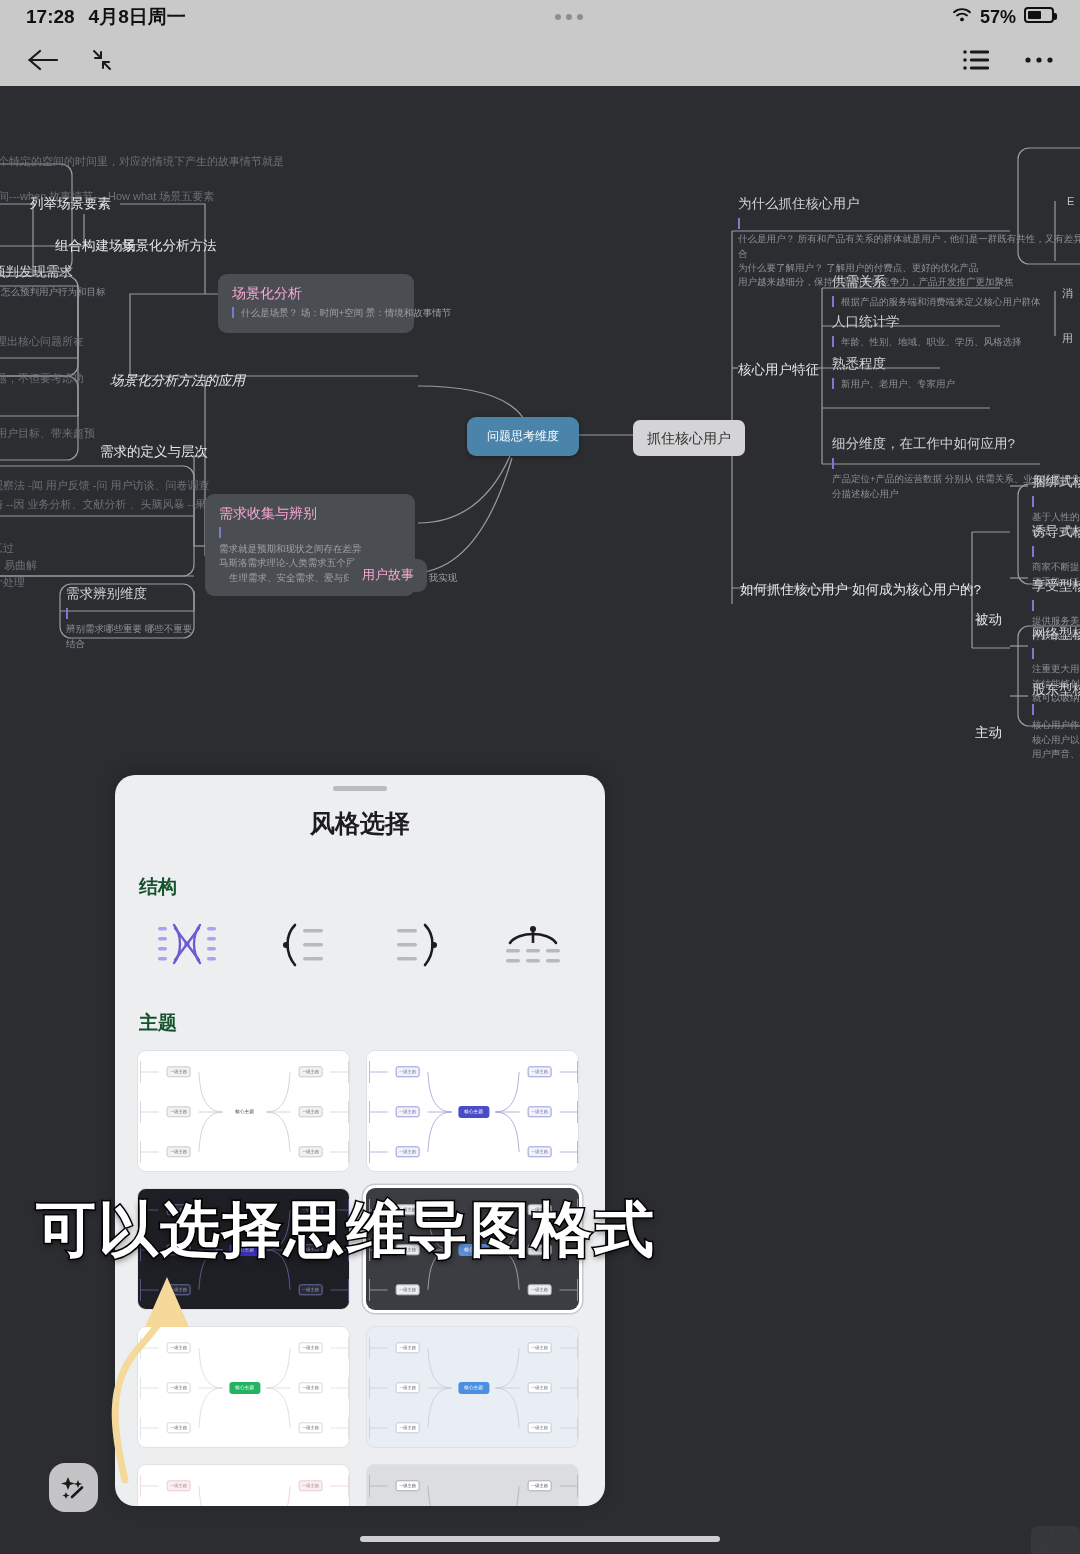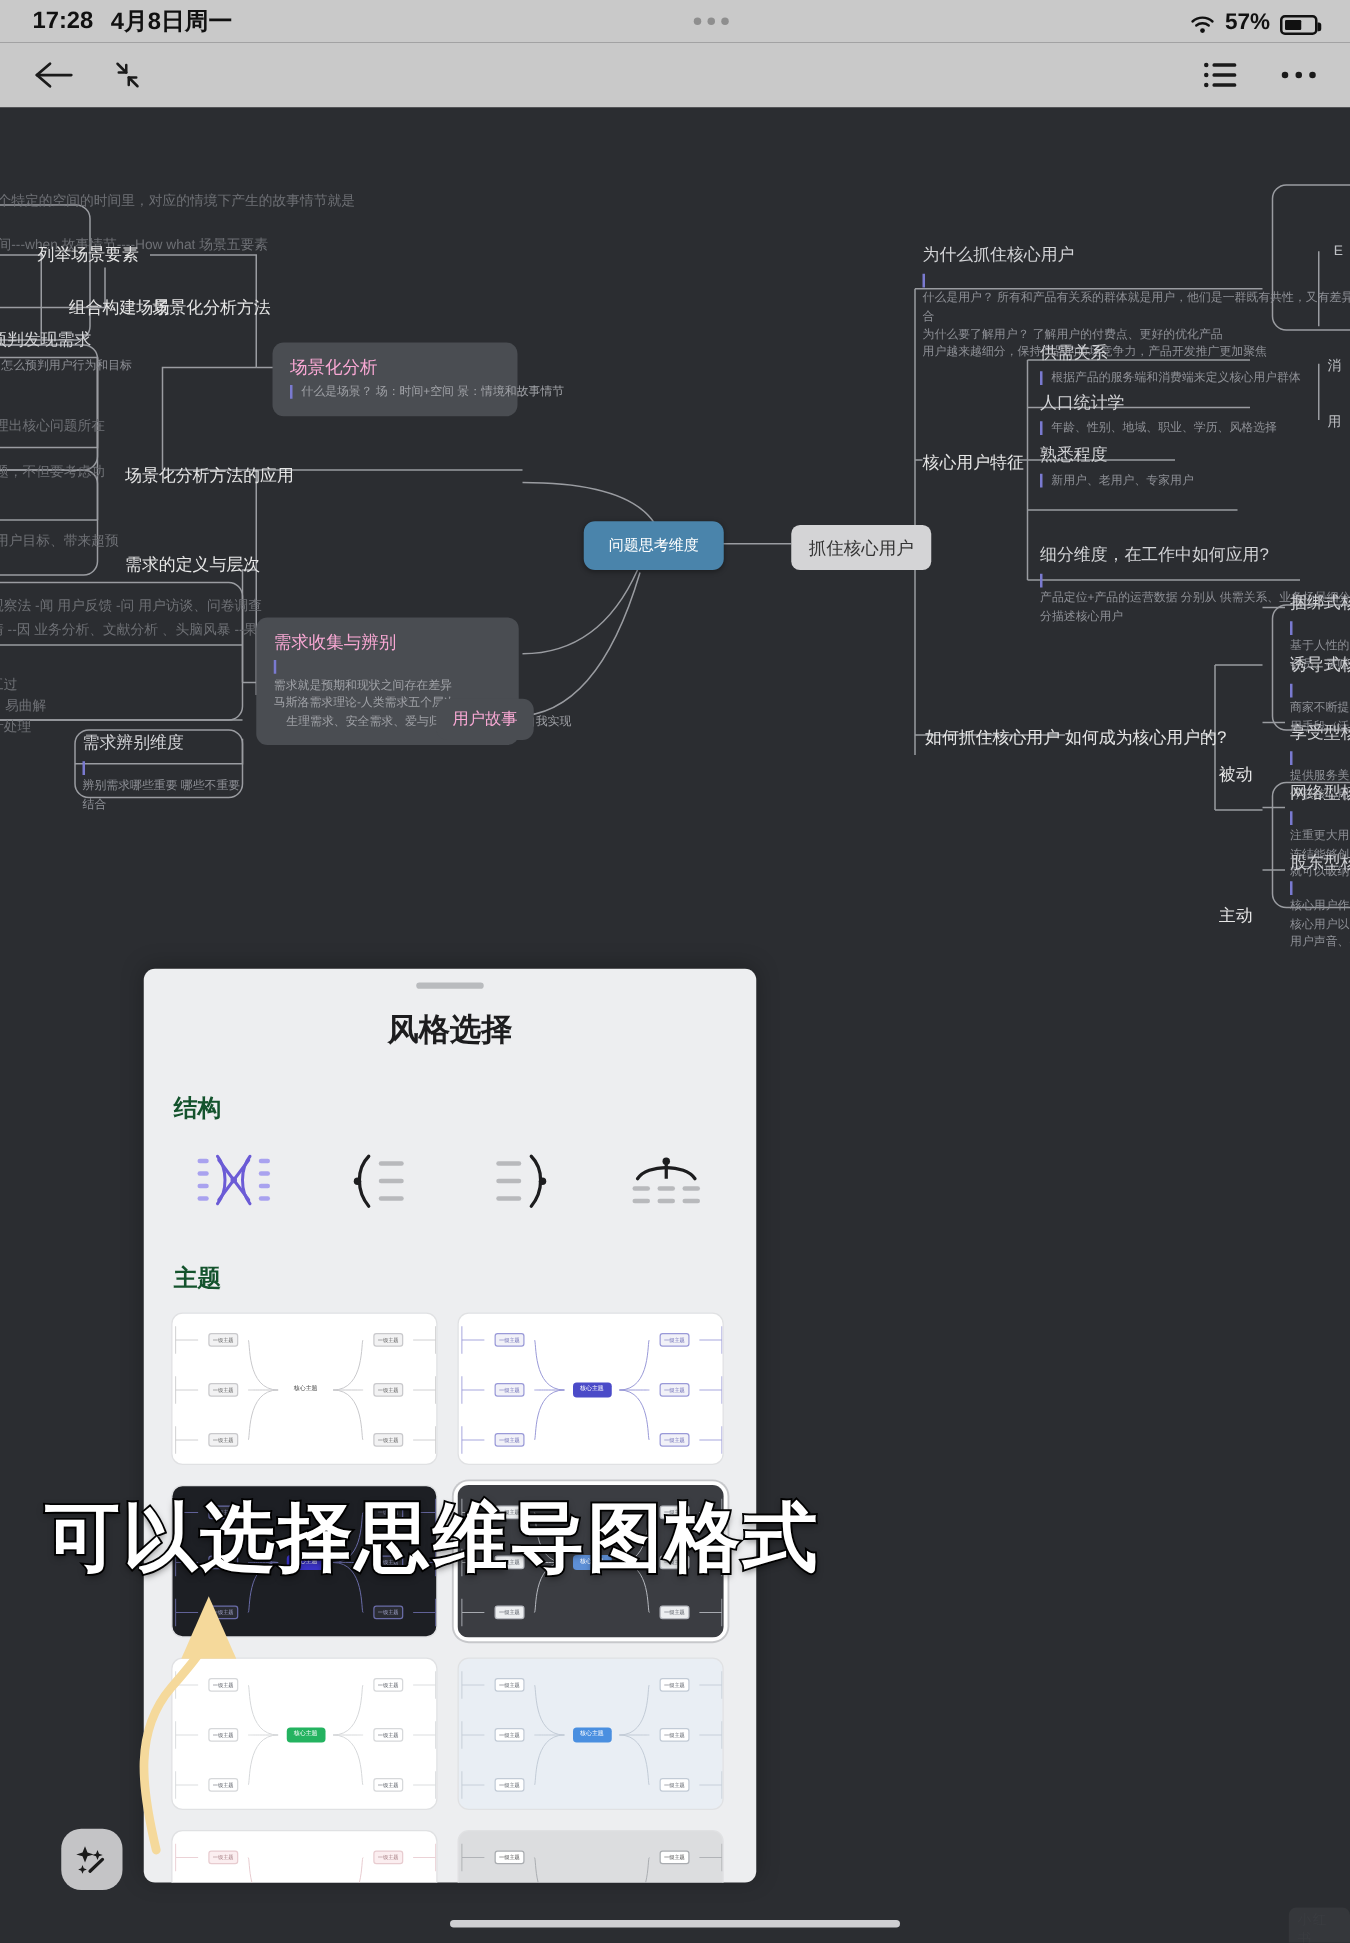--- a/index.html
+++ b/index.html
@@ -13,21 +13,21 @@
 
   
   #status-bar{
     position:absolute; left:0; top:0; width:1080px; height:34px;
     background:#c9c9c9; display:flex; align-items:center;
     padding:0 26px; color:#111;
   }
   .sb-left{ display:flex; align-items:center; gap:14px; font-size:19px; font-weight:600;}
   .sb-center{ flex:1; display:flex; justify-content:center; align-items:center; gap:5px;}
   .dot3{ width:6px;height:6px;border-radius:50%;background:#8e8e8e;}
-  .sb-right{ display:flex; align-items:flex-end; gap:8px; font-size:18px; font-weight:600;}
+  .sb-right{ display:flex; align-items:flex-start; gap:8px; font-size:18px; font-weight:600;}
   .wifi{ width:20px;height:16px; position:relative;}
   .battery{
     width:30px;height:16px;border:2px solid #111;border-radius:4px;
     position:relative; display:flex; align-items:center; padding:2px;
   }
   .battery:after{content:"";position:absolute;right:-5px;top:4px;width:3px;height:7px;background:#111;border-radius:0 2px 2px 0;}
   .battery i{display:block;height:100%;width:57%;background:#111;border-radius:1px;}
 
   
   #top-nav{
@@ -67,21 +67,21 @@
   .mnode.pill{
     background:#d4d4d6; color:#333; border-radius:7px;
     padding:8px 14px; font-size:14px;
   }
   .mnode.tiny{ font-size:11px; color:#bfc1c5;}
   .mnode.faded{ color:#6e7075; font-size:11px;}
 
   
   #sheet{
     position:absolute; left:115px; top:775px; width:490px; height:731px;
-    background:#edeef0; border-radius:9px; overflow:hidden;
+    background:#edeef0; border-radius:20px; overflow:hidden;
     box-shadow:0 -2px 18px rgba(0,0,0,.25);
   }
   .grabber{ width:54px;height:5px;border-radius:3px;background:#b9bbbe;margin:11px auto 0;}
   .sheet-title{ text-align:center; font-size:25px; color:#1c1c1e; font-weight:600; margin-top:16px;}
   .sec-label{ font-size:19px; color:#14532d; font-weight:600; margin:34px 0 0 24px;}
 
   .struct-row{ display:flex; justify-content:space-around; align-items:center; margin-top:18px; padding:0 14px;}
   .struct-item{ width:76px;height:58px; display:flex;align-items:center;justify-content:center; cursor:pointer;}
 
   .theme-grid{ display:flex; flex-wrap:wrap; gap:16px; padding:14px 22px 20px 22px;}
@@ -278,21 +278,21 @@
 
   <div class="mnode ghost" style="left:-8px; top:176px;">
     <span class="t">预判发现需求</span>
     <span class="sub">怎么预判用户行为和目标</span>
   </div>
 
   <div class="mnode faded" style="left:-4px; top:248px;">理出核心问题所在</div>
   <div class="mnode faded" style="left:-4px; top:285px;">题，不但要考虑功</div>
   <div class="mnode faded" style="left:-4px; top:340px;">用户目标、带来超预</div>
 
-  <div class="mnode plain" style="left:100px; top:285px;">场景化分析方法的应用</div>
+  <div class="mnode plain" style="left:110px; top:285px;font-style:italic;">场景化分析方法的应用</div>
 
   <div class="mnode card" style="left:218px; top:188px; width:196px;">
     <span class="t">场景化分析</span>
     <span class="sub">什么是场景？ 场：时间+空间  景：情境和故事情节</span>
   </div>
 
   <div class="mnode plain" style="left:100px; top:356px;">需求的定义与层次</div>
 
   <div class="mnode faded" style="left:-8px; top:392px;">观察法  -闻  用户反馈    -问   用户访谈、问卷调查</div>
   <div class="mnode faded" style="left:-8px; top:411px;">情     --因 业务分析、文献分析 、头脑风暴    --果 竞</div>

